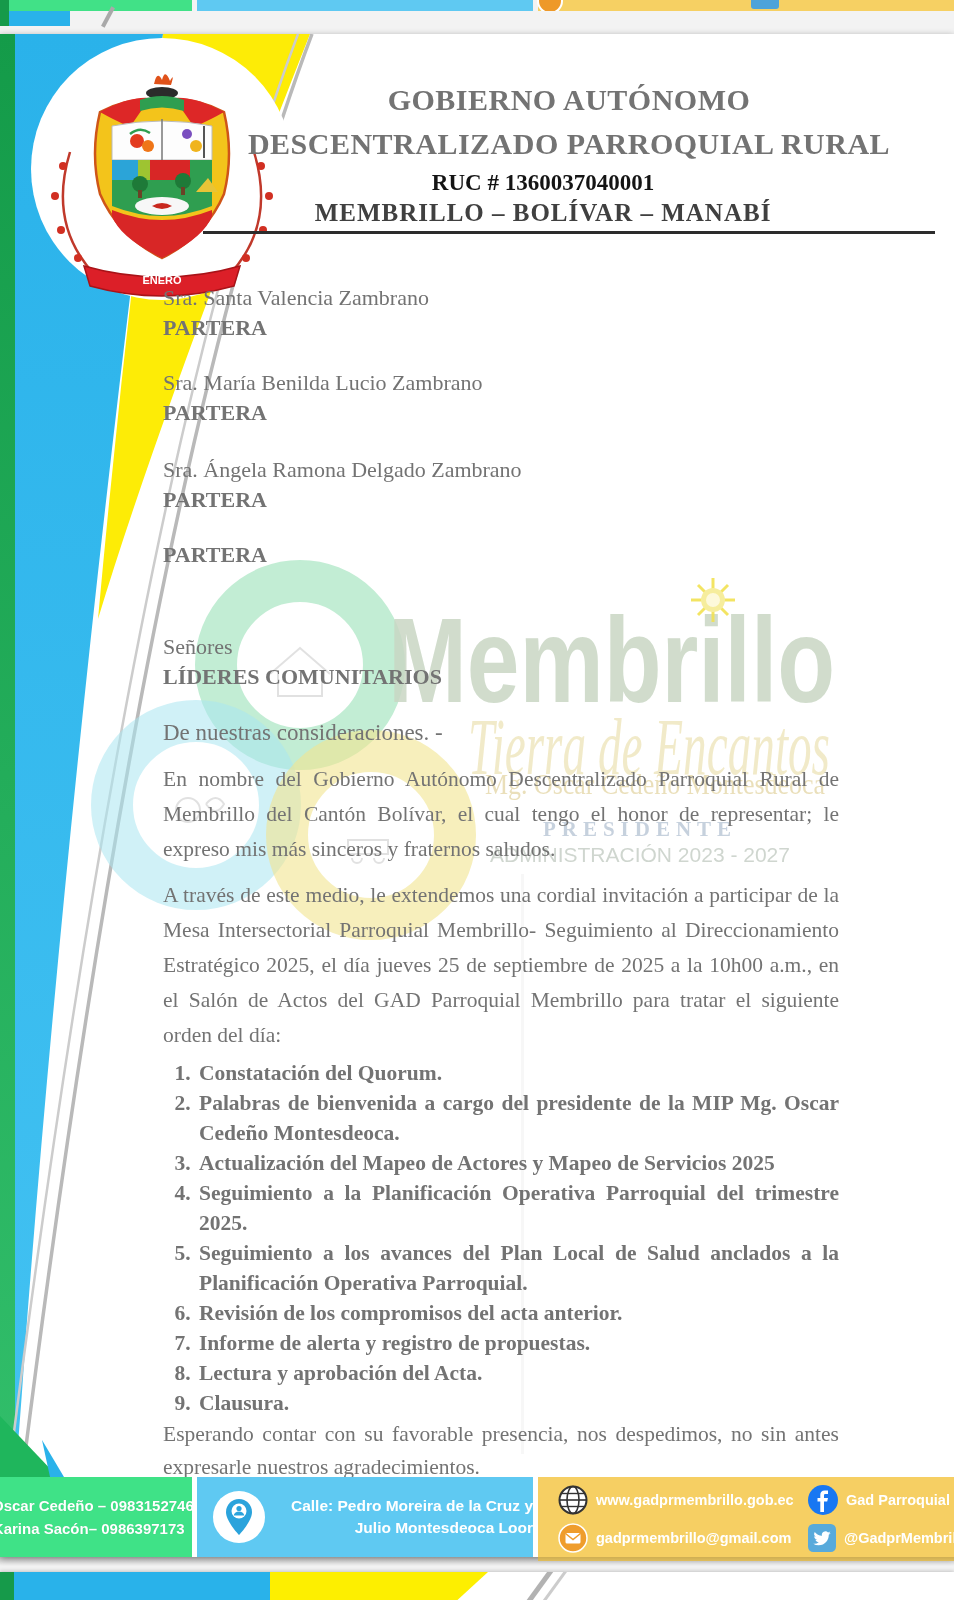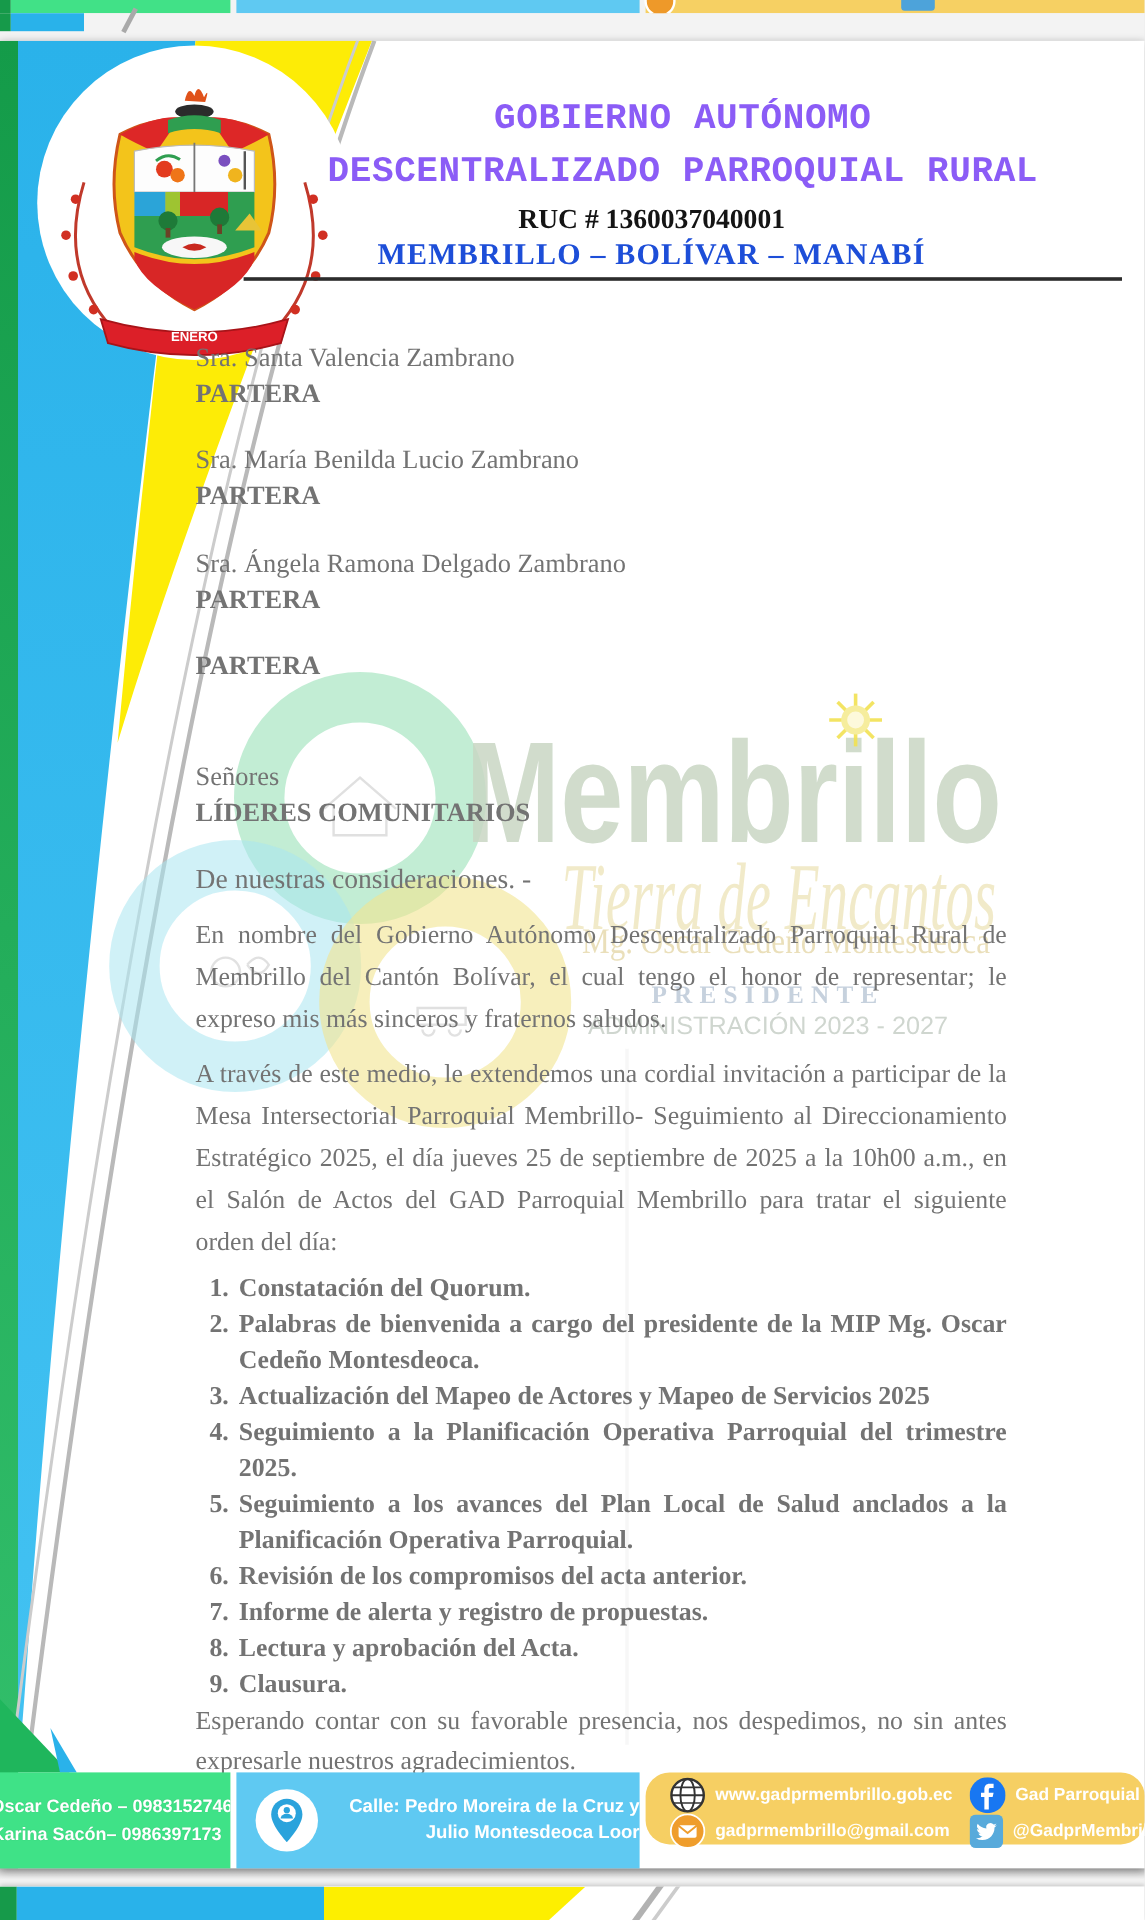--- a/index.html
+++ b/index.html
@@ -18,23 +18,23 @@
   .top-stub-blue{position:absolute;left:9px;top:11px;width:61px;height:15px;background:#29b2ea;}
   .top-stub-tick{position:absolute;left:106px;top:6px;width:4px;height:22px;background:#a9a9a9;transform:rotate(28deg);}
 
   
   .page{position:absolute;left:0;top:34px;width:954px;height:1523px;background:#ffffff;
         box-shadow:0 2px 7px rgba(0,0,0,.38);}
   .deco-svg{position:absolute;left:0;top:0;width:954px;height:1523px;}
 
   
   .header-block{position:absolute;left:203px;top:44px;width:732px;text-align:center;line-height:44px;}
-  .title-line{font-size:30px;font-weight:bold;color:#8b5cf6;letter-spacing:.5px;font-family:Liberation Mono, monospace;}
+  .title-line{font-size:30px;font-weight:bold;color:#737373;letter-spacing:.5px;}
   .ruc-line{font-size:23px;font-weight:bold;color:#141414;line-height:30px;margin-top:2px;margin-right:52px;}
-  .loc-line{font-size:25px;font-weight:bold;color:#1d4ed8;line-height:29px;letter-spacing:1px;margin-right:52px;}
+  .loc-line{font-size:25px;font-weight:bold;color:#404040;line-height:29px;letter-spacing:1px;margin-right:52px;}
   .header-rule{height:3px;background:#2c2c2c;margin-top:4px;}
 
   
   .tblock{position:absolute;left:163px;width:676px;color:#737373;}
   .recipient-name{font-size:22px;line-height:30px;}
   .recipient-role{font-size:22px;line-height:30px;font-weight:bold;}
   .salutation{font-size:23px;line-height:30px;}
   .para{font-size:21.5px;line-height:35px;text-align:justify;}
   .agenda-ol{margin:0;padding:0 0 0 33px;font-size:21.5px;line-height:30px;}
   .agenda-ol li{padding-left:3px;text-align:justify;font-weight:bold;}
@@ -44,22 +44,22 @@
   .fold-line{position:absolute;left:521px;top:840px;width:3px;height:580px;background:rgba(90,90,90,.05);}
 
   
   .footer{position:absolute;left:0;top:1443px;width:954px;height:80px;font-family:"Liberation Sans","DejaVu Sans",sans-serif;}
   .f-green{position:absolute;left:0;top:0;width:192px;height:80px;background:#3fe287;overflow:hidden;
            display:flex;flex-direction:column;justify-content:center;}
   .f-contact{white-space:nowrap;color:#fff;font-weight:bold;font-size:15px;line-height:23px;margin-left:-38px;text-shadow:0 0 1px rgba(0,0,0,.15);}
   .f-blue{position:absolute;left:197px;top:0;width:336px;height:80px;background:#5fc9f2;display:flex;align-items:center;}
   .pin-wrap{width:52px;height:52px;border-radius:50%;background:#fff;margin-left:16px;flex:none;display:flex;align-items:center;justify-content:center;}
   .f-address{flex:1;text-align:right;color:#fff;font-weight:bold;font-size:15.5px;line-height:22px;padding-right:0;}
-  .f-yellow{position:absolute;left:538px;top:0;width:416px;height:60px;background:#f6cf63;
-            display:grid;grid-template-columns:250px 1fr;grid-template-rows:1fr 1fr;align-items:center;padding:4px 0 4px 20px;box-sizing:border-box;border-radius:20px;}
+  .f-yellow{position:absolute;left:538px;top:0;width:416px;height:84px;background:#f6cf63;
+            display:grid;grid-template-columns:250px 1fr;grid-template-rows:1fr 1fr;align-items:center;padding:4px 0 4px 20px;box-sizing:border-box;}
   .f-item{display:flex;align-items:center;gap:8px;color:#fff;font-weight:bold;font-size:14.5px;white-space:nowrap;}
   .icon-circle{flex:none;display:flex;align-items:center;justify-content:center;}
 
   
   .page-gap-shadow{position:absolute;left:0;top:1557px;width:954px;height:9px;background:linear-gradient(to bottom,rgba(0,0,0,.16),rgba(0,0,0,0));}
   .next-page{position:absolute;left:0;top:1572px;width:954px;height:28px;background:#fff;box-shadow:0 -1px 4px rgba(0,0,0,.2);overflow:hidden;}
   .np-green{position:absolute;left:0;top:0;width:14px;height:28px;background:#169a4a;}
   .np-blue{position:absolute;left:14px;top:0;width:256px;height:28px;background:#29b2ea;}
   .np-yellow{position:absolute;left:270px;top:0;width:218px;height:28px;background:#fdef00;clip-path:polygon(0 0,100% 0,86% 100%,0 100%);}
   .np-slash1{position:absolute;left:536px;top:-6px;width:5px;height:44px;background:#b2b2b2;transform:rotate(36deg);}

